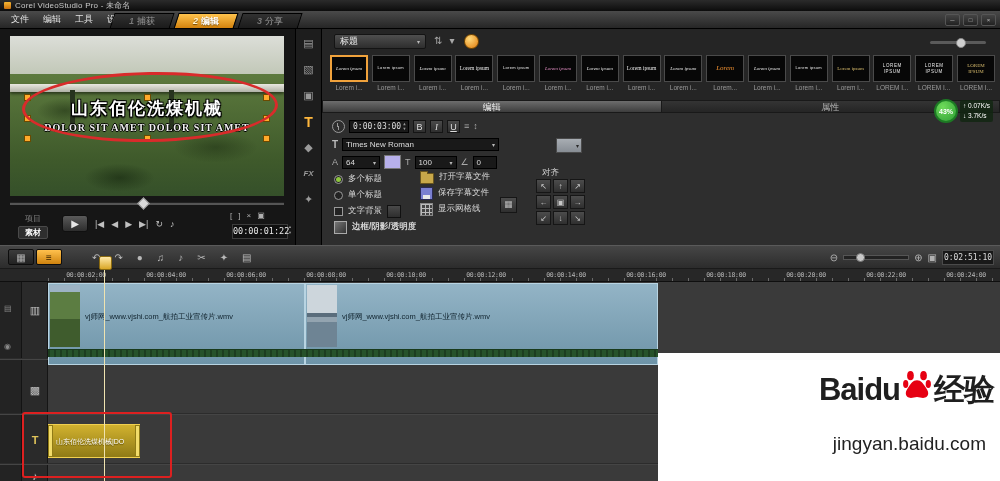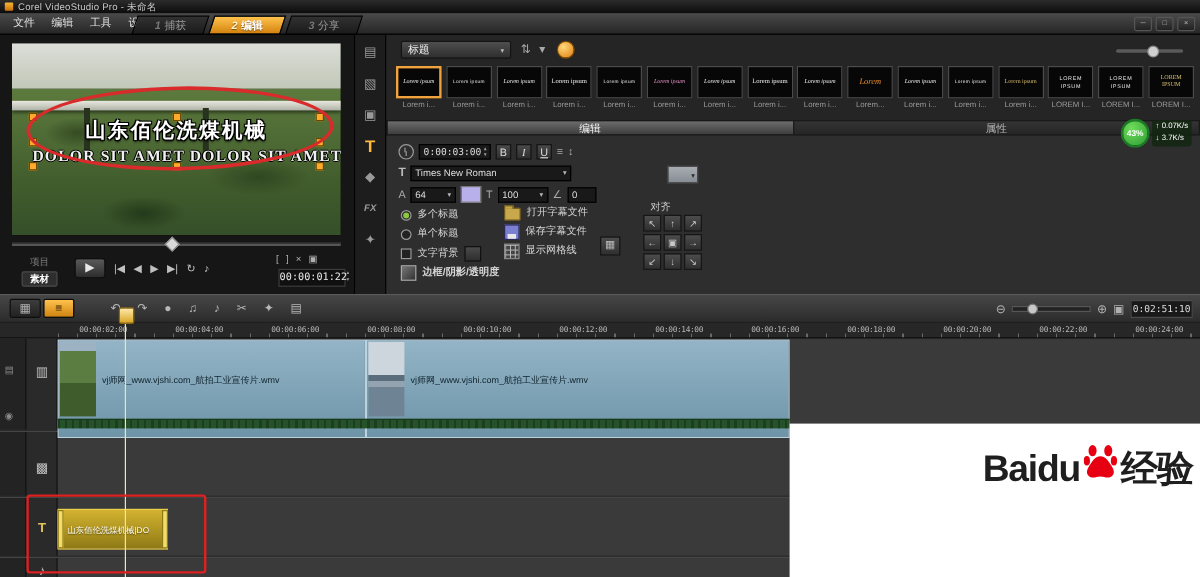--- a/index.html
+++ b/index.html
@@ -29,21 +29,21 @@
   .frame{position:absolute;left:10px;top:7px;width:274px;height:160px;background:#000;overflow:hidden;}
   .sky{position:absolute;left:0;top:0;width:100%;height:24%;background:linear-gradient(#dcded8,#c2c8b8);}
   .land{position:absolute;left:0;top:24%;width:100%;height:76%;background:linear-gradient(#5d7a3e,#3f5a2b 70%,#35502a);}
   .land::before{content:"";position:absolute;inset:0;background:radial-gradient(40px 18px at 20% 30%,rgba(20,35,12,.45),transparent 70%),radial-gradient(60px 22px at 75% 60%,rgba(20,35,12,.4),transparent 70%),radial-gradient(50px 20px at 40% 85%,rgba(15,30,10,.5),transparent 70%);}
   .bridge{position:absolute;left:0;top:30%;width:100%;height:8px;background:linear-gradient(#e8e8e0,#b0b2a6);box-shadow:0 2px 3px rgba(0,0,0,.5);}
   .pylon{position:absolute;width:5px;background:#27331e;top:34%;height:26%;}
   .p1{left:22%;} .p2{left:58%;}
   .selbox{position:absolute;left:17px;top:61px;width:240px;height:42px;z-index:3;}
   .t1{font-size:17px;font-weight:bold;color:#fff;letter-spacing:2px;text-align:center;white-space:nowrap;
       text-shadow:-1px -1px 0 #000,1px -1px 0 #000,-1px 1px 0 #000,1px 1px 0 #000,0 2px 2px #000;}
-  .t2{font-family:"Liberation Serif",serif;font-size:13px;font-weight:bold;color:#f0f0f0;letter-spacing:1px;margin-top:2px;text-align:center;white-space:nowrap;
+  .t2{font-family:"Liberation Serif",serif;font-size:10px;font-weight:bold;color:#f0f0f0;letter-spacing:1px;margin-top:2px;text-align:center;white-space:nowrap;
       text-shadow:-1px 0 0 #000,1px 0 0 #000,0 -1px 0 #000,0 1px 0 #000;}
   .hd{position:absolute;width:5px;height:5px;background:#ffaa2b;border:1px solid #6b4a00;z-index:4;}
   .h-tl{left:-3px;top:-3px;} .h-tm{left:50%;top:-3px;margin-left:-3px;} .h-tr{right:-3px;top:-3px;}
   .h-ml{left:-3px;top:50%;margin-top:-3px;} .h-mr{right:-3px;top:50%;margin-top:-3px;}
   .h-bl{left:-3px;bottom:-3px;} .h-bm{left:50%;bottom:-3px;margin-left:-3px;} .h-br{right:-3px;bottom:-3px;}
   .red-ellipse{position:absolute;left:12px;top:36px;width:250px;height:64px;border:3px solid #d92b2b;border-radius:50%;transform:rotate(-1deg);z-index:6;}
   .scrubber{position:absolute;left:10px;top:169px;width:274px;height:9px;}
   .scrub-track{position:absolute;top:4px;left:0;right:0;height:2px;background:#555;border-top:1px solid #222;}
   .scrub-thumb{position:absolute;left:47%;top:1px;width:7px;height:7px;background:#d9d9d9;border:1px solid #888;transform:rotate(45deg);}
   .pv-controls{position:absolute;left:0;top:181px;width:100%;height:35px;}
@@ -93,21 +93,21 @@
   .ptab.props{background:linear-gradient(#343434,#252525);color:#b5b5b5;border:1px solid #191919;border-left:none;}
 
   
   .edit-panel{position:absolute;left:322px;top:113px;width:678px;height:132px;background:#2e2e2e;}
   .ep-row{position:absolute;display:flex;align-items:center;gap:4px;height:14px;}
   #r1{left:10px;top:6px;} #r2{left:10px;top:24px;} #r3{left:10px;top:42px;}
   .ico-clock{width:11px;height:11px;border:1px solid #9a9a9a;border-radius:50%;position:relative;}
   .ico-clock::after{content:"";position:absolute;left:4px;top:2px;width:1px;height:4px;background:#9a9a9a;box-shadow:1px 3px 0 #9a9a9a;}
   .dd{height:13px;background:#191919;border:1px solid #000;color:#ddd;font-size:8px;display:flex;align-items:center;justify-content:space-between;padding:0 3px;box-sizing:border-box;}
   .dd.mono{font-family:"DejaVu Sans Mono",monospace;}
-  .w-dur{width:60px;} .w-font{width:134px;text-align:right;} .w-size{width:38px;} .w-sp{width:42px;} .w-ang{width:24px;}
+  .w-dur{width:60px;} .w-font{width:157px;text-align:right;} .w-size{width:38px;} .w-sp{width:42px;} .w-ang{width:24px;}
   .spin{display:flex;flex-direction:column;font-size:4px;color:#999;line-height:5px;margin-left:2px;}
   .fmt-btn{width:13px;height:13px;background:linear-gradient(#4a4a4a,#2f2f2f);border:1px solid #151515;color:#ddd;font-size:9px;line-height:12px;text-align:center;box-sizing:border-box;}
   .fmt-btn.it{font-style:italic;font-family:"Liberation Serif",serif;}
   .fmt-btn.un{text-decoration:underline;}
   .mini-ico{font-size:9px;color:#aaa;}
   .tico{font-size:10px;font-weight:bold;color:#bbb;}
   .swatch{width:15px;height:12px;background:#b7b0ea;border:1px solid #777;}
   .preset-dd{position:absolute;left:234px;top:25px;width:24px;height:13px;background:linear-gradient(#a8adb3,#878d94);border:1px solid #4a4a4a;display:flex;align-items:center;justify-content:flex-end;}
   .preset-dd .caret{color:#2a2a2a;margin-right:2px;}
   .ep-opt{position:absolute;display:flex;align-items:center;gap:5px;font-size:8.5px;color:#d6d6d6;height:12px;white-space:nowrap;}
@@ -533,16 +533,17 @@
           <svg width="28" height="30" viewBox="0 0 30 32" fill="#e60012">
             <ellipse cx="8" cy="7" rx="3.6" ry="5"></ellipse>
             <ellipse cx="22" cy="7" rx="3.6" ry="5"></ellipse>
             <ellipse cx="2.9" cy="16" rx="2.8" ry="4.2"></ellipse>
             <ellipse cx="27.1" cy="16" rx="2.8" ry="4.2"></ellipse>
             <path d="M15 12c-4.5 0-6.5 3.5-8.5 6.5C4.5 21.5 3 23.5 3 26c0 3 2.5 5 5.5 5 2.2 0 4-1 6.5-1s4.3 1 6.5 1c3 0 5.5-2 5.5-5 0-2.5-1.5-4.5-3.5-7.5S19.5 12 15 12z"></path>
           </svg>
         </span>
         <span class="b-txt" data-name="brand-jingyan">经验</span>
       </div>
+      <div class="wurl" data-name="watermark-url">jingyan.baidu.com</div>
     </div>
   </div>
 
 </div>
 
 </body></html>

